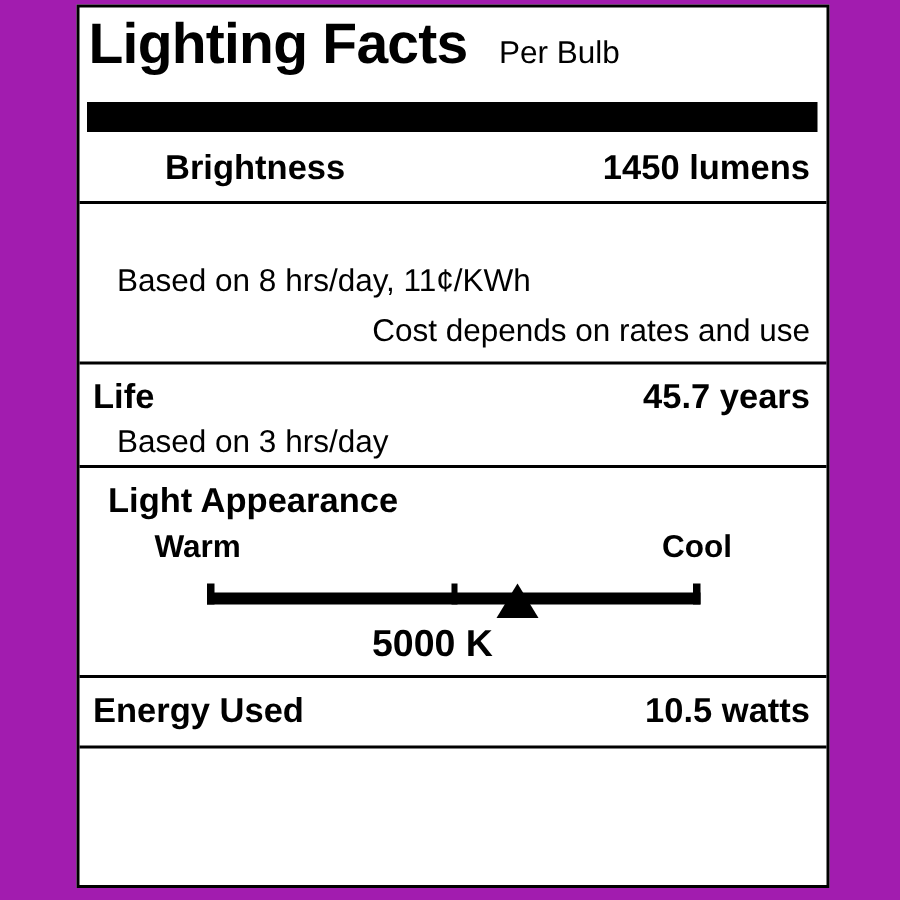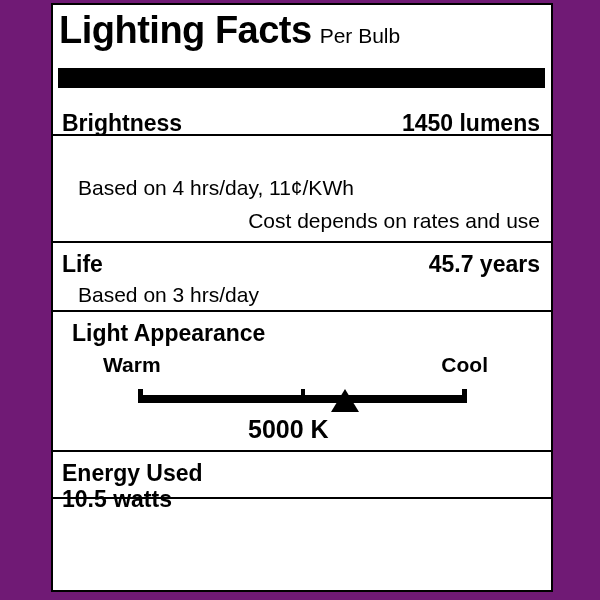--- a/index.html
+++ b/index.html
@@ -6,21 +6,21 @@
     margin: 0;
     padding: 0;
     background: #ffffff;
     font-family: "Liberation Sans", sans-serif;
     -webkit-font-smoothing: antialiased;
   }
   .canvas {
     position: relative;
     width: 600px;
     height: 600px;
-    background: #701a75;
+    background: #a21caf;
     overflow: hidden;
   }
   .label-box {
     position: absolute;
     left: 51px;
     top: 3px;
     width: 502px;
     height: 589px;
     box-sizing: border-box;
     border: 2px solid #000;
@@ -39,21 +39,21 @@
   }
   .title {
     font-size: 38px;
     font-weight: bold;
     letter-spacing: -0.5px;
     line-height: 1.1;
   }
   .subtitle {
     font-size: 21px;
     font-weight: normal;
-    margin-left: 8px;
+    margin-left: 21px;
   }
   .header-bar {
     position: absolute;
     top: 63px;
     left: 5px;
     width: 487px;
     height: 20px;
     background: #000;
   }
   
@@ -79,35 +79,35 @@
     white-space: nowrap;
   }
   .divider {
     position: absolute;
     left: 0;
     right: 0;
     height: 2px;
     background: #000;
   }
   
-  .row-brightness   { top: 105px; }
+  .row-brightness   { top: 93px; margin-left: 48px; }
   .hr-1             { top: 129px; }
   .row-cost         { top: 139px; }
   .note-cost-1      { top: 171px; }
   .note-cost-2      { top: 204px; text-align: right; }
   .hr-2             { top: 236px; }
   .row-life         { top: 246px; gap: 44px; }
   .note-life        { top: 278px; }
   .hr-3             { top: 305px; }
   .row-appearance   { top: 315px; margin-left: 10px; }
   .scale-endlabels  { position: absolute; top: 348px; left: 50px; right: 63px;
                       display: flex; justify-content: space-between;
                       font-size: 21px; font-weight: bold; line-height: 1.15; }
   .hr-4             { top: 445px; }
-  .row-energy       { top: 455px; flex-direction: column; }
+  .row-energy       { top: 455px; }
   .hr-5             { top: 492px; }
   
   .scale {
     position: absolute;
     top: 384px;
     left: 85px;
     width: 329px;
     height: 26px;
   }
   .scale-bar {
@@ -160,21 +160,21 @@
       <span class="subtitle">Per Bulb</span>
     </div>
     <div class="header-bar"></div>
 
     <div class="fact-row row-brightness">
       <span>Brightness</span>
       <span>1450 lumens</span>
     </div>
     <div class="divider hr-1"></div>
 
-    <div class="note note-cost-1">Based on 4 hrs/day, 11¢/KWh</div>
+    <div class="note note-cost-1">Based on 8 hrs/day, 11¢/KWh</div>
     <div class="note note-cost-2">Cost depends on rates and use</div>
     <div class="divider hr-2"></div>
 
     <div class="fact-row row-life">
       <span>Life</span>
       <span>45.7 years</span>
     </div>
     <div class="note note-life">Based on 3 hrs/day</div>
     <div class="divider hr-3"></div>
 

